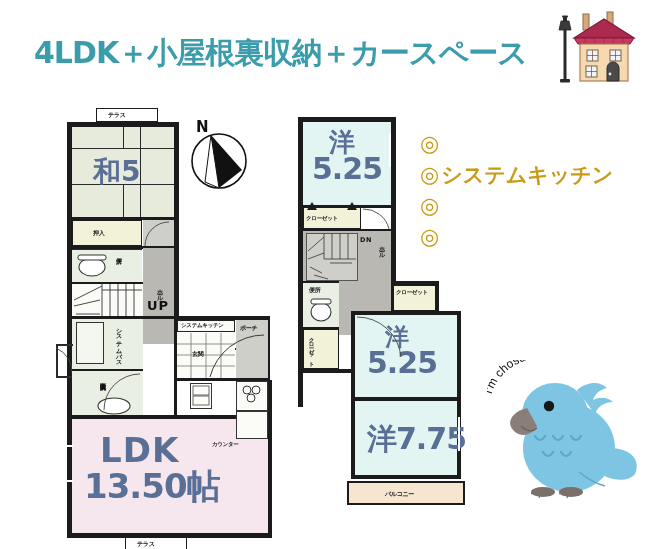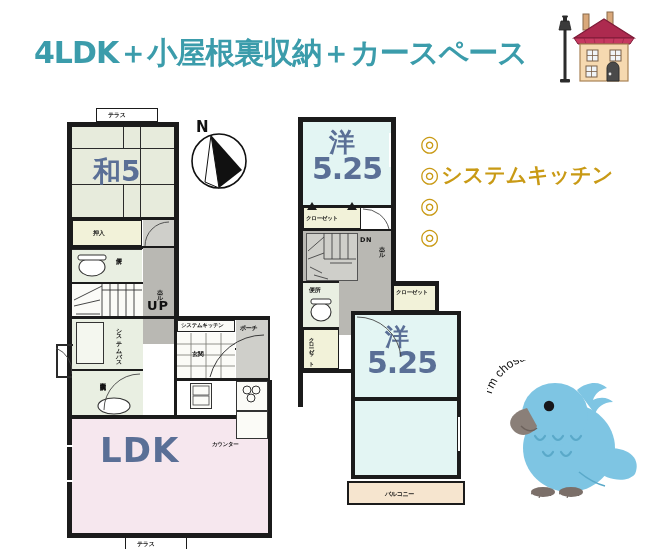--- a/index.html
+++ b/index.html
@@ -227,20 +227,21 @@
     <path d="M58 2 A56 56 0 0 0 4 44" fill="none" stroke="#3a3a3a" stroke-width="1"></path>
   </svg>
   <div class="wall" style="left:137px;top:278px;width:93px;height:3px;"></div>
 
   <div class="wall" style="left:27px;top:315px;width:5px;height:122px;"></div>
   <div class="wall" style="left:27px;top:315px;width:205px;height:4px;"></div>
   <div class="wall" style="left:228px;top:280px;width:4px;height:157px;"></div>
   <div class="wall" style="left:27px;top:433px;width:205px;height:5px;"></div>
   <div class="rm f-ldk" style="left:32px;top:319px;width:196px;height:114px;"></div>
   <div class="big" style="left:60px;top:330px;font-size:34px;letter-spacing:1px;">LDK</div>
+  <div class="big" style="left:44px;top:364px;font-size:34px;letter-spacing:-1px;">13.50帖</div>
 
   <div class="rm f-white" style="left:196px;top:281px;width:32px;height:30px;border:1.2px solid #333;box-sizing:border-box;"></div>
   <svg style="position:absolute;left:200px;top:284px;" width="24" height="22">
     <circle cx="7" cy="6" r="4" fill="none" stroke="#333" stroke-width="1"></circle>
     <circle cx="16" cy="6" r="4" fill="none" stroke="#333" stroke-width="1"></circle>
     <circle cx="11" cy="14" r="4" fill="none" stroke="#333" stroke-width="1"></circle>
   </svg>
   <div class="rm f-white" style="left:196px;top:311px;width:32px;height:28px;border:1.2px solid #333;box-sizing:border-box;"></div>
   <div class="rm f-white" style="left:150px;top:283px;width:22px;height:26px;border:1.2px solid #333;box-sizing:border-box;"></div>
   <svg style="position:absolute;left:152px;top:285px;" width="18" height="22">
@@ -323,20 +324,21 @@
   <div class="big" style="left:82px;top:240px;font-size:30px;letter-spacing:-1px;">5.25</div>
   <svg style="position:absolute;left:70px;top:210px;" width="50" height="44">
     <path d="M2 2 A44 44 0 0 1 46 42" fill="none" stroke="#444" stroke-width="0.9"></path>
   </svg>
 
   <div class="wall" style="left:66px;top:292px;width:110px;height:4px;"></div>
   <div class="wall" style="left:66px;top:292px;width:4px;height:82px;"></div>
   <div class="wall" style="left:172px;top:292px;width:4px;height:82px;"></div>
   <div class="wall" style="left:66px;top:370px;width:110px;height:4px;"></div>
   <div class="rm f-west" style="left:70px;top:296px;width:102px;height:74px;"></div>
+  <div class="big" style="left:82px;top:314px;font-size:30px;letter-spacing:-1px;">洋7.75</div>
   <div class="thin" style="left:173px;top:312px;width:2px;height:34px;background:#fff;"></div>
 
   <div class="rm f-balcony" style="left:62px;top:376px;width:118px;height:24px;border:2px solid #1b1b1b;box-sizing:border-box;"></div>
   <div class="lbl" style="left:100px;top:385px;">バルコニー</div>
 
   <div class="wall" style="left:13px;top:264px;width:57px;height:4px;"></div>
 </div>
 
 <svg id="bird" viewBox="0 0 160 155">
   <path d="M92 38 C104 28 116 30 122 36 C114 38 110 42 108 48 C116 44 124 46 128 50

